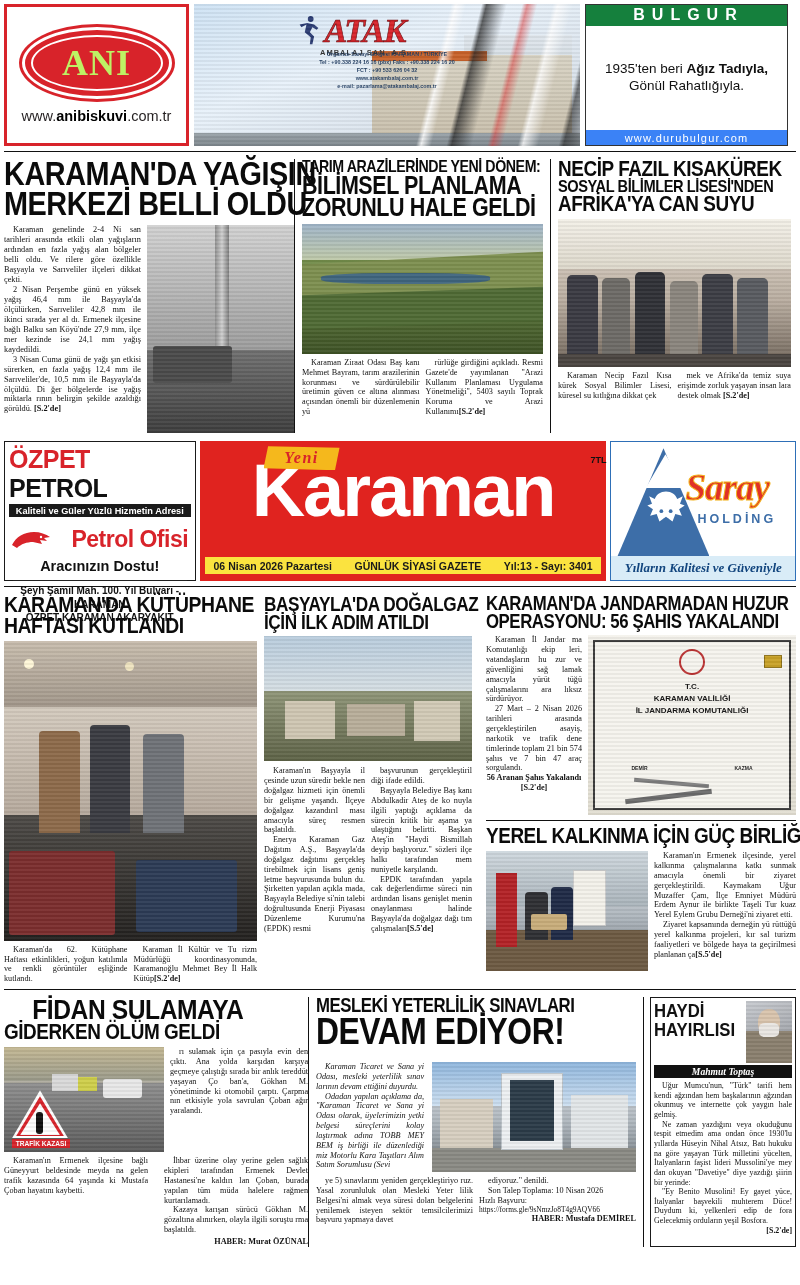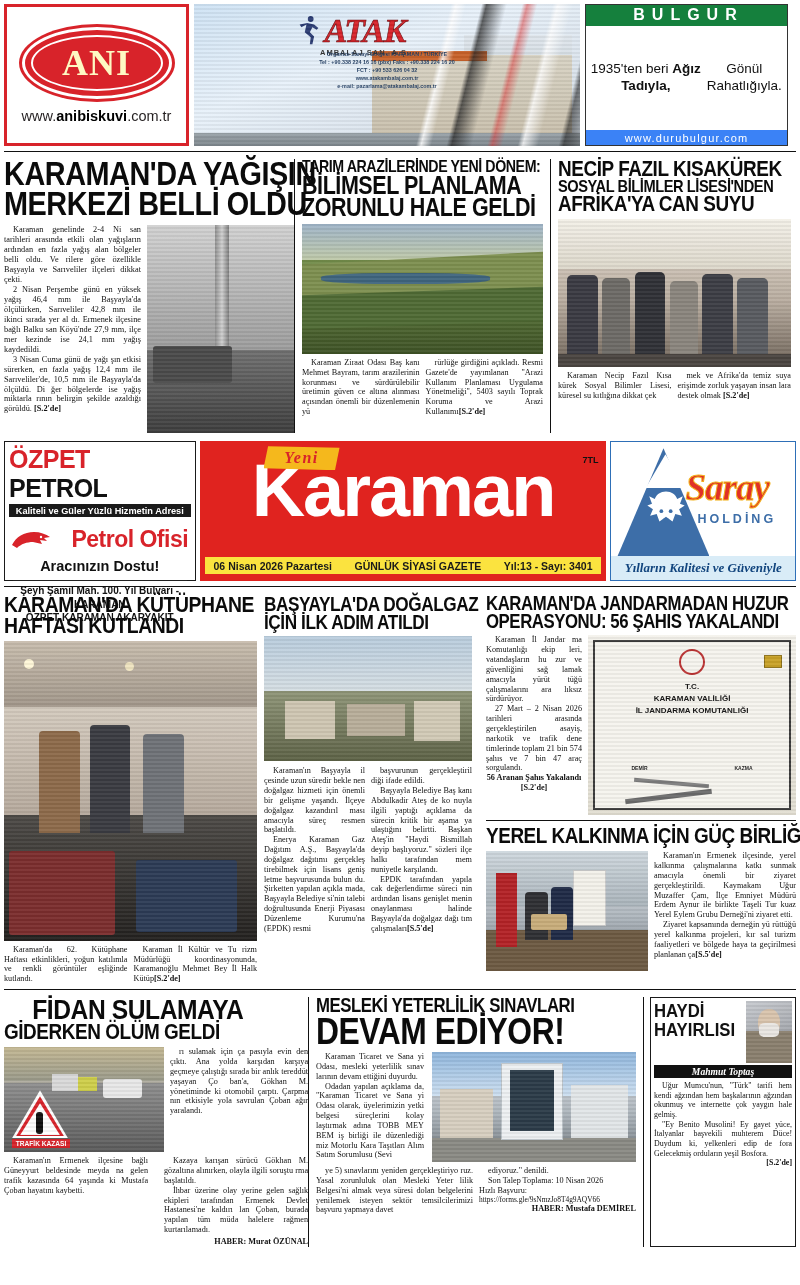--- a/index.html
+++ b/index.html
@@ -48,21 +48,21 @@
   
   .ad-ani { width: 185px; border: 3px solid #d8232a; background: #fff;
             display: flex; flex-direction: column; align-items: center; justify-content: center; }
   .ani-oval { width: 150px; height: 72px; border-radius: 50%;
               background: #d8232a; border: 3px solid #fff;
               box-shadow: 0 0 0 3px #d8232a;
               display: flex; align-items: center; justify-content: center; }
   .ani-oval-in { width: 132px; height: 56px; border-radius: 50%; border: 2px solid #fff;
                  display: flex; align-items: center; justify-content: center; }
   .ani-text { font-family: "Liberation Serif", serif; font-weight: bold; font-size: 36px;
-              color: #fef9c3; letter-spacing: 1px; line-height: 1; }
+              color: #bef264; letter-spacing: 1px; line-height: 1; }
   .ani-url { margin-top: 9px; font-family: "Liberation Sans", sans-serif; font-size: 14.5px; color: #231f20; }
   .ani-url b { color: #000; }
 
   
   .ad-atak { width: 386px; position: relative; overflow: hidden;
              background: linear-gradient(160deg,#cfe3f4 0%,#e8f1fa 40%,#cfd8e0 100%); }
   .atak-streak { position: absolute; left: 28%; top: -10%; width: 120%; height: 130%;
      background:
        linear-gradient(104deg, transparent 30%, rgba(255,255,255,.85) 31%, transparent 33%),
        linear-gradient(104deg, transparent 36%, rgba(40,40,40,.75) 37%, transparent 41%),
@@ -93,21 +93,21 @@
   .ad-duru { width: 203px; border: 1px solid #333; background: #fff;
              display: flex; flex-direction: column; }
   .duru-red { background: #d8232a; padding: 4px 6px 1px 6px; }
   .duru-word { font-family: "Liberation Sans", sans-serif; font-weight: bold; font-size: 43px;
                color: #fff; -webkit-text-stroke: 2px #fff; letter-spacing: -1px;
                text-align: center; line-height: 0.95;
                background: #d8232a; }
   .duru-gold { background: #15803d; color: #fff; text-align: center;
                font-family: "Liberation Sans", sans-serif; font-weight: bold;
                font-size: 16px; letter-spacing: 7px; padding: 1px 0 2px 4px; }
-  .duru-slog { flex: 1; display: flex; flex-direction: row; align-items: center;
+  .duru-slog { flex: 1; display: flex; flex-direction: column; align-items: center;
                justify-content: center; font-family: "Liberation Sans", sans-serif;
                font-size: 13.5px; color: #111; line-height: 1.25; text-align: center; padding: 2px; }
   .duru-url { background: #3b82f6; color: #fff; text-align: center;
               font-family: "Liberation Sans", sans-serif; font-size: 11px;
               letter-spacing: 1.2px; padding: 1.5px 0; }
 
   
   .leadrow { display: flex; margin-top: 7px; }
   .lead-col { }
   .lead-1 { width: 290px; }
@@ -147,21 +147,21 @@
   .mh-center { width: 408px; background: #e0231f; position: relative;
                display: flex; flex-direction: column; justify-content: flex-start; }
   .mh-yeni { position: absolute; left: 64px; top: 5px; width: 76px; height: 24px;
              background: #f5b81c; display: flex; align-items: center; justify-content: center;
              clip-path: polygon(6% 0,100% 6%,94% 100%,0 92%); }
   .mh-yeni span { font-family: "Liberation Serif", serif; font-style: italic; font-weight: bold;
                   font-size: 16px; color: #d8232a; letter-spacing: 1.5px; }
   .mh-title { font-family: "Liberation Sans", sans-serif; font-weight: bold; font-size: 74px;
               color: #fff; letter-spacing: -2px; line-height: 1; text-align: center;
               margin-top: 13px; }
-  .mh-price { position: absolute; right: 8px; top: 14px; font-family: "Liberation Sans", sans-serif;
+  .mh-price { position: absolute; right: 0; top: 14px; font-family: "Liberation Sans", sans-serif;
               font-weight: bold; font-size: 9px; color: #111; }
   .mh-strip { position: absolute; left: 5px; right: 5px; bottom: 7px; height: 17px;
               background: #fbe33f; display: flex; align-items: center;
               justify-content: space-between; padding: 0 9px;
               font-family: "Liberation Sans", sans-serif; font-weight: bold; font-size: 10.5px;
               color: #1a1a1a; }
 
   .mh-right { width: 186px; border: 1px solid #2e6fb7; background: #fff;
               display: flex; flex-direction: column; }
   .saray-top { flex: 1; position: relative; overflow: hidden; }
@@ -538,33 +538,33 @@
         </div>
         <div class="cap" style="flex:1;">
           <p>rı sulamak için ça pasıyla evin den çıktı. Ana yolda karşıdan karşıya geçmeye çalıştığı sırada bir anlık tereddüt yaşayan Ço ban'a, Gökhan M. yönetiminde ki otomobil çarptı. Çarpma nın etkisiyle yola savrulan Çoban ağır yaralandı.</p>
         </div>
       </div>
       <div style="display:flex;gap:16px;margin-top:4px;">
         <div class="cap" style="width:50%;">
           <p>Karaman'ın Ermenek ilçesine bağlı Güneyyurt beldesinde meyda na gelen trafik kazasında 64 yaşında ki Mustafa Çoban hayatını kaybetti.</p>
         </div>
         <div class="cap" style="width:50%;">
+          <p>İhbar üzerine olay yerine gelen sağlık ekipleri tarafından Ermenek Devlet Hastanesi'ne kaldırı lan Çoban, burada yapılan tüm müda halelere rağmen kurtarılamadı.</p>
           <p>Kazaya karışan sürücü Gökhan M. gözaltına alınırken, olayla ilgili soruştu rma başlatıldı.</p>
-          <p>İhbar üzerine olay yerine gelen sağlık ekipleri tarafından Ermenek Devlet Hastanesi'ne kaldırı lan Çoban, burada yapılan tüm müda halelere rağmen kurtarılamadı.</p>
           <p style="text-align:right;text-indent:0;margin-top:2px;"><b>HABER: Murat ÖZÜNAL</b></p>
         </div>
       </div>
     </div>
 
     <div class="vr"></div>
 
     <div class="b3-2">
       <div class="hl h3-c1">MESLEKİ YETERLİLİK SINAVLARI</div>
       <div class="hl h3-c2">DEVAM EDİYOR!</div>
-      <div style="display:flex;gap:8px;margin-top:4px;">
+      <div style="display:flex;gap:8px;margin-top:14px;font-style:italic;">
         <div class="cap" style="width:108px;">
           <p>Karaman Ticaret ve Sana yi Odası, mesleki yeterlilik sınav larının devam ettiğini duyurdu.</p>
           <p>Odadan yapılan açıklama da, "Karaman Ticaret ve Sana yi Odası olarak, üyelerimizin yetki belgesi süreçlerini kolay laştırmak adına TOBB MEY BEM iş birliği ile düzenlediği miz Motorlu Kara Taşıtları Alım Satım Sorumlusu (Sevi</p>
         </div>
         <div class="imgbox ph ph-office" style="flex:1;height:110px;">
           <div style="position:absolute;left:0;top:0;width:100%;height:40%;background:linear-gradient(180deg,#8fb6dd,#cddff0);"></div>
           <div style="position:absolute;left:0;bottom:0;width:100%;height:22%;background:#8a8a84;"></div>
           <div style="position:absolute;left:34%;top:10%;width:30%;height:70%;background:#edf0f2;border:1px solid #bcc3c8;"></div>
           <div style="position:absolute;left:38%;top:16%;width:22%;height:56%;background:#2b3b48;"></div>
           <div style="position:absolute;left:4%;top:34%;width:26%;height:44%;background:#d7cfc0;"></div>
@@ -596,20 +596,21 @@
           </div>
           <div class="col-photo ph">
             <div style="position:absolute;left:0;bottom:0;width:100%;height:52%;background:#8a7f6e;"></div>
             <div style="position:absolute;left:26%;top:12%;width:48%;height:46%;border-radius:45%;background:#d9c4ad;"></div>
             <div style="position:absolute;left:28%;top:36%;width:44%;height:22%;background:#e9e6e2;border-radius:30%;"></div>
           </div>
         </div>
         <div class="col-name">Mahmut Toptaş</div>
         <div class="col-body">
           <p>Uğur Mumcu'nun, "Türk" tarifi hem kendi ağzından hem başkalarının ağzından okunmuş ve internette çok yaygın hale gelmiş.</p>
+          <p>Ne zaman yazdığını veya okuduğunu tespit etmedim ama ondan önce 1930'lu yıllarda Hüseyin Nihal Atsız, Batı hukuku na göre yaşayan Türk milletini yücelten, İtalyanların faşist lideri Mussolini'ye mey dan okuyan "Davetiye" diye yazdığı şiirin bir yerinde:</p>
           <p>"Ey Benito Musolini! Ey gayet yüce, İtalyanlar başvekili muhterem Düce! Duydum ki, yelkenleri edip de fora Gelecekmiş orduların yeşil Bosfora.</p>
           <p style="text-align:right;text-indent:0;"><b class="ref">[S.2'de]</b></p>
         </div>
       </div>
     </div>
   </div>
 
 </div>
 
 </body></html>

